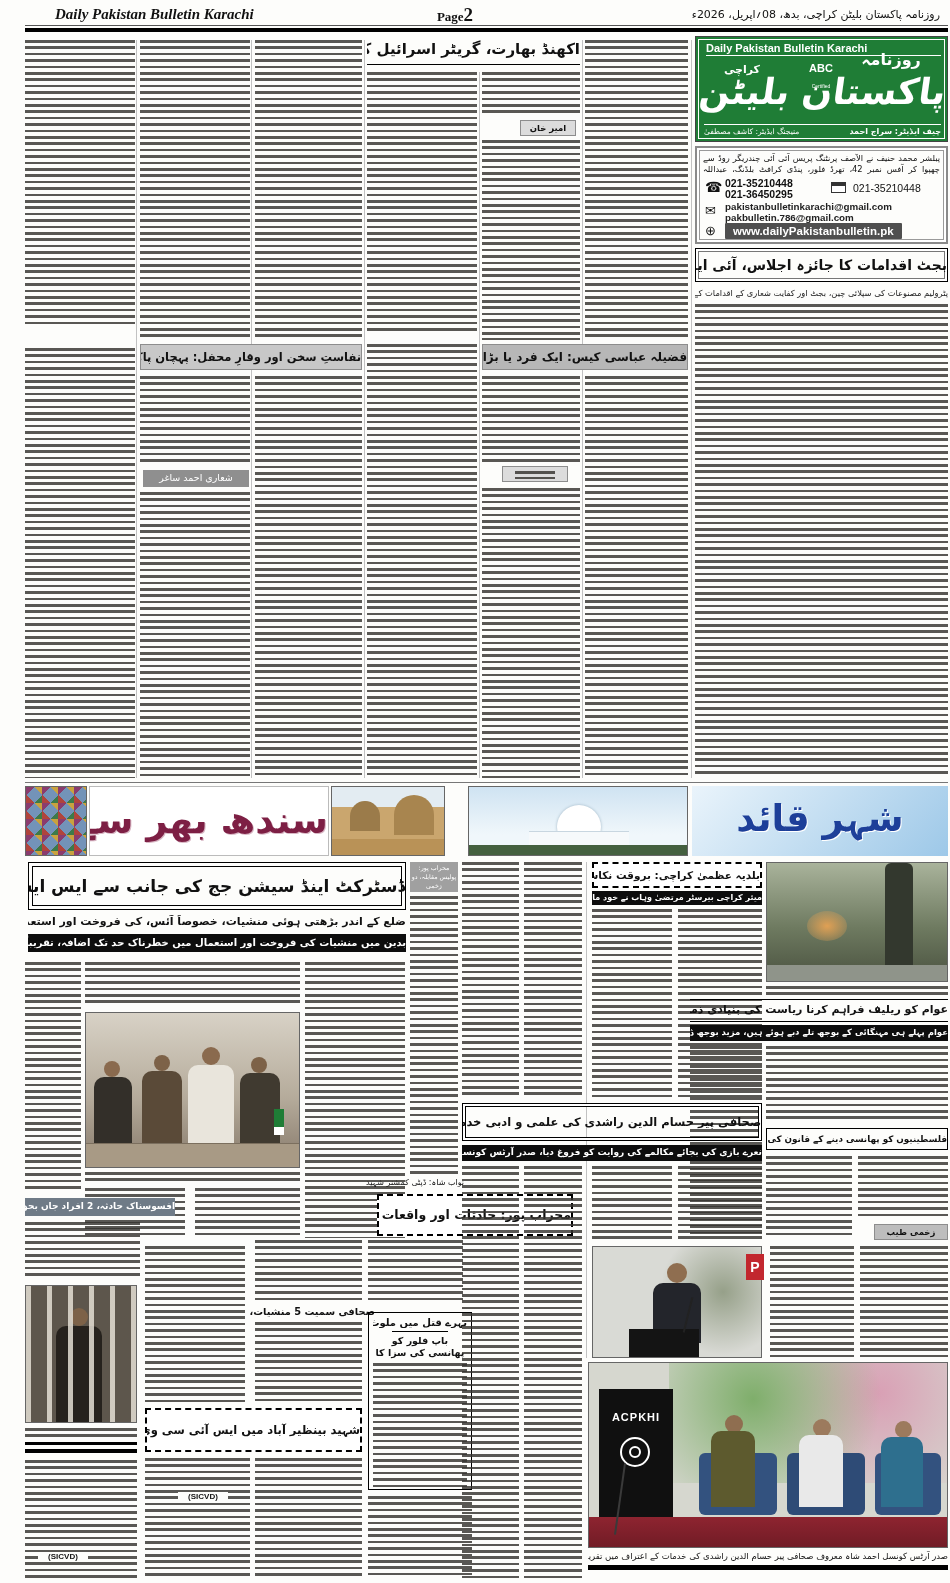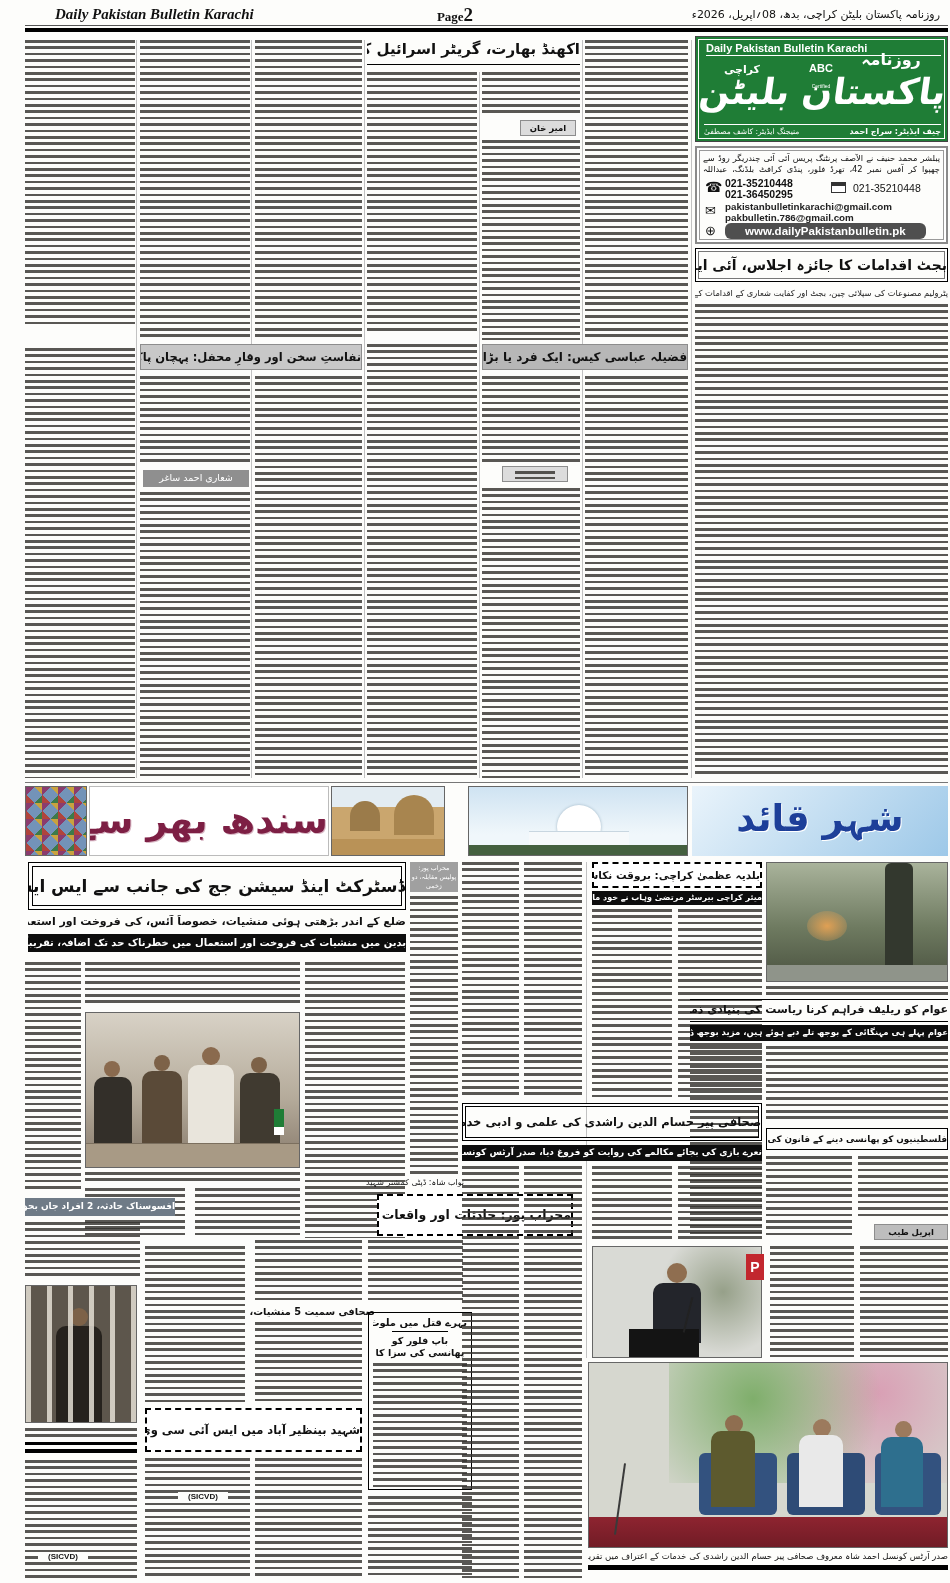--- a/index.html
+++ b/index.html
@@ -13,21 +13,21 @@
   .gk{background-image:repeating-linear-gradient(to bottom,#35332f 0 2.6px,transparent 2.6px 6.4px);opacity:.82;}
   .gkb{background-image:repeating-linear-gradient(to bottom,#000 0 3.4px,transparent 3.4px 7.2px);}
   .vline{width:1px;background:#c2c2c2;}
   .hline{background:#000;}
   .bar-black{background:#0d0d0d;color:#fff;font-weight:bold;text-align:center;}
   .bar-gray{background:#c8c8c8;border:1px solid #8d8d8d;color:#111;font-weight:bold;text-align:center;}
   .authorbox{background:#8f8f8f;color:#fff;text-align:center;}
   .dblbox{border:1px solid #000;box-shadow:inset 0 0 0 3px #fdfdfb,inset 0 0 0 4px #000;}
   .dashbox{border:2px dashed #000;background:#fff;}
   .masthead{background:#1f7d36;border:1px solid #444;box-shadow:inset 0 0 0 2px #1f7d36,inset 0 0 0 3px #fff;color:#fff;}
-  .pill{background:#4f4f4f;color:#fff;border-radius:6px;padding:0 20px;font-weight:bold;font-size:11.5px;line-height:16px;display:inline-block;}
+  .pill{background:#4f4f4f;color:#fff;border-radius:1px;padding:0 8px;font-weight:bold;font-size:11.5px;line-height:16px;display:inline-block;}
   .ph{overflow:hidden;border:1px solid #666;}
   .fig{position:absolute;border-radius:10px 10px 0 0;}
   .head{position:absolute;border-radius:50%;}
 </style>
 </head>
 <body>
 
 <div id="page">
 
   <div class="abs" style="left:55px;top:6px;width:320px;font-family:'Liberation Serif',serif;font-style:italic;font-weight:bold;font-size:15px;">Daily Pakistan Bulletin Karachi</div>
@@ -219,21 +219,21 @@
   <div class="abs hline" style="left:690px;top:1021px;width:258px;height:1px;"></div>
   <div class="abs ur clip bar-black" style="left:690px;top:1025px;width:258px;height:16px;font-size:8.5px;line-height:15px;">عوام پہلے ہی مہنگائی کے بوجھ تلے دبے ہوئے ہیں، مزید بوجھ ڈالنا کسی صورت مناسب نہیں</div>
   <div class="abs gk" style="left:690px;top:1046px;width:72px;height:192px;"></div>
   <div class="abs gk" style="left:766px;top:1046px;width:182px;height:76px;"></div>
 
   <div class="abs" style="left:766px;top:1128px;width:182px;height:22px;border:1px solid #000;">
     <div class="ur clip ctr" style="font-size:8.8px;font-weight:bold;line-height:20px;">فلسطینیوں کو پھانسی دینے کے قانون کی منظوری شدید الفاظ میں مذمت</div>
   </div>
   <div class="abs gk" style="left:766px;top:1156px;width:86px;height:82px;"></div>
   <div class="abs gk" style="left:858px;top:1156px;width:90px;height:62px;"></div>
-  <div class="abs ur clip ctr" style="left:874px;top:1224px;width:74px;height:16px;background:#bdbdbd;border:1px solid #8d8d8d;font-size:8.5px;font-weight:bold;line-height:15px;">اپریل طیب</div>
+  <div class="abs ur clip ctr" style="left:874px;top:1224px;width:74px;height:16px;background:#bdbdbd;border:1px solid #8d8d8d;font-size:8.5px;font-weight:bold;line-height:15px;">زخمی طیب</div>
 
   <div class="abs" style="left:462px;top:1103px;width:300px;height:38px;border:1px solid #000;box-shadow:inset 0 0 0 2px #fff,inset 0 0 0 3px #000;">
     <div class="ur clip ctr" style="font-size:11.5px;font-weight:bold;line-height:36px;">صحافی پیر حسام الدین راشدی کی علمی و ادبی خدمات کے اعتراف میں خصوصی تقریب</div>
   </div>
   <div class="abs ur clip bar-black" style="left:462px;top:1145px;width:300px;height:16px;font-size:9px;line-height:15px;">نعرے بازی کی بجائے مکالمے کی روایت کو فروغ دیا، صدر آرٹس کونسل احمد شاہ</div>
   <div class="abs gk" style="left:462px;top:1166px;width:57px;height:412px;"></div>
   <div class="abs gk" style="left:524px;top:1166px;width:58px;height:412px;"></div>
   <div class="abs gk" style="left:592px;top:1166px;width:80px;height:74px;"></div>
   <div class="abs gk" style="left:678px;top:1166px;width:84px;height:74px;"></div>
 
@@ -243,20 +243,26 @@
     <div class="fig" style="left:60px;top:36px;width:48px;height:60px;background:#23252b;"></div>
     <div class="abs" style="left:36px;top:82px;width:70px;height:30px;background:#141414;"></div>
     <div class="abs" style="left:94px;top:50px;width:2px;height:36px;background:#222;transform:rotate(14deg);"></div>
   </div>
   <div class="abs ctr" style="left:746px;top:1254px;width:18px;height:26px;background:#c2272e;color:#fff;font-size:14px;font-weight:bold;line-height:26px;">P</div>
   <div class="abs gk" style="left:770px;top:1246px;width:84px;height:112px;"></div>
   <div class="abs gk" style="left:860px;top:1246px;width:88px;height:112px;"></div>
 
   <div class="abs ph" style="left:588px;top:1362px;width:360px;height:186px;background:#d6d7cf;">
     <div class="abs" style="left:80px;top:0;width:280px;height:120px;background:radial-gradient(circle at 30% 30%,#7fae6b,rgba(127,174,107,0) 60%),radial-gradient(circle at 75% 25%,#d9a0b5,rgba(217,160,181,0) 55%);"></div>
+    <div class="abs" style="left:10px;top:26px;width:74px;height:146px;background:#101010;">
+      <div class="ctr" style="color:#fff;font-size:11px;font-weight:bold;letter-spacing:1px;margin-top:22px;">ACPKHI</div>
+      <div class="abs" style="left:21px;top:48px;width:30px;height:30px;border:2px solid #fff;border-radius:50%;">
+        <div class="abs" style="left:7px;top:7px;width:12px;height:12px;border:2px solid #fff;border-radius:50%;"></div>
+      </div>
+    </div>
     <div class="abs" style="left:110px;top:90px;width:78px;height:62px;background:#33527f;border-radius:6px;"></div>
     <div class="abs" style="left:198px;top:90px;width:78px;height:62px;background:#2e4b76;border-radius:6px;"></div>
     <div class="abs" style="left:286px;top:90px;width:66px;height:62px;background:#33527f;border-radius:6px;"></div>
     <div class="head" style="left:136px;top:52px;width:18px;height:18px;background:#8f6e50;"></div>
     <div class="fig" style="left:122px;top:68px;width:44px;height:76px;background:#5d5a2e;"></div>
     <div class="head" style="left:224px;top:56px;width:18px;height:18px;background:#9c7a5d;"></div>
     <div class="fig" style="left:210px;top:72px;width:44px;height:72px;background:#e9e9e9;"></div>
     <div class="head" style="left:306px;top:58px;width:17px;height:17px;background:#9c7a5d;"></div>
     <div class="fig" style="left:292px;top:74px;width:42px;height:70px;background:#2e6f8e;"></div>
     <div class="abs" style="left:0;top:154px;width:360px;height:32px;background:linear-gradient(#8e2430,#6f1b25);"></div>

